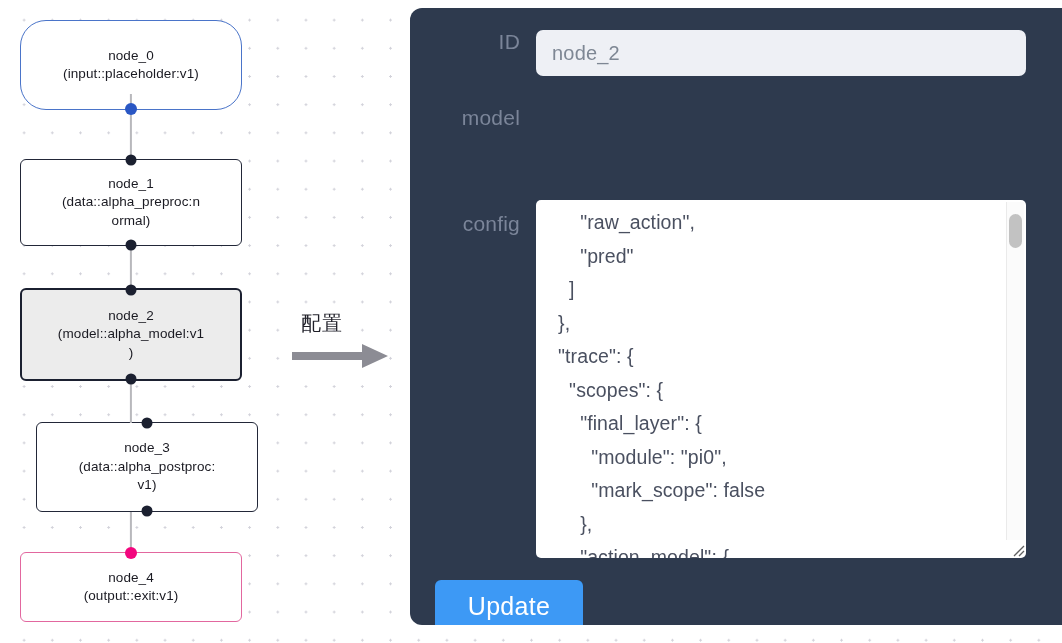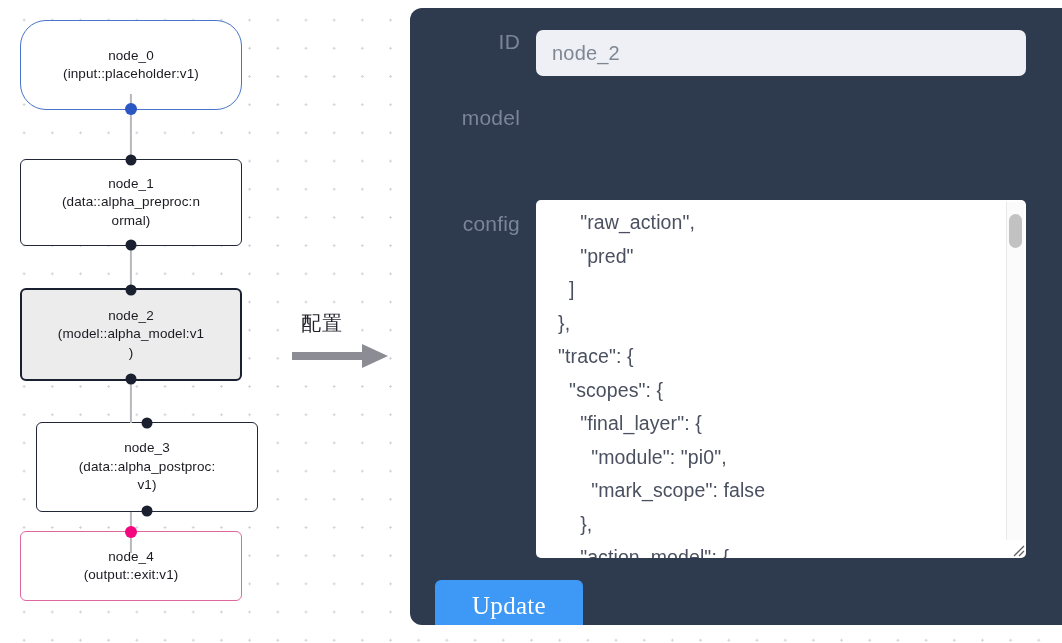--- a/index.html
+++ b/index.html
@@ -39,21 +39,21 @@
     line-height: 18.5px;
     letter-spacing: 0.1px;
     padding: 0 10px;
   }
   .node .lbl { white-space: pre-line; display: block; }
 
   #node-0 { left: 20px; top: 20px;  height: 90px; border-color: #4a74c9; border-radius: 26px; }
   #node-1 { left: 20px; top: 159px; height: 87px; }
   #node-2 { left: 20px; top: 288px; height: 93px; background: #ececec; border: 2.5px solid #1b2030; }
   #node-3 { left: 20px; top: 422px; height: 90px; margin-left: 16px; }
-  #node-4 { left: 20px; top: 531px; height: 70px; border: 1.6px solid #e2679f; align-items: center; }
+  #node-4 { left: 20px; top: 552px; height: 70px; border: 1.6px solid #e2679f; align-items: center; }
 
   
   .handle {
     position: absolute;
     width: 11px; height: 11px;
     border-radius: 50%;
     background: #1b2030;
     left: 50%;
     transform: translate(-50%, -50%);
     z-index: 5;
@@ -175,21 +175,21 @@
 
   #update-button {
     position: absolute;
     left: 25px; top: 572px;
     width: 148px; height: 52px;
     background: #3d99f5;
     border: none;
     border-radius: 6px 6px 0 0;
     color: #ffffff;
     font-size: 25px;
-    font-family: Liberation Serif, serif;
+    font-family: Liberation Sans, sans-serif;
     letter-spacing: 0.3px;
     cursor: pointer;
     padding: 0;
   }
 </style>
 </head>
 <body>
 
 <div id="canvas">
 

